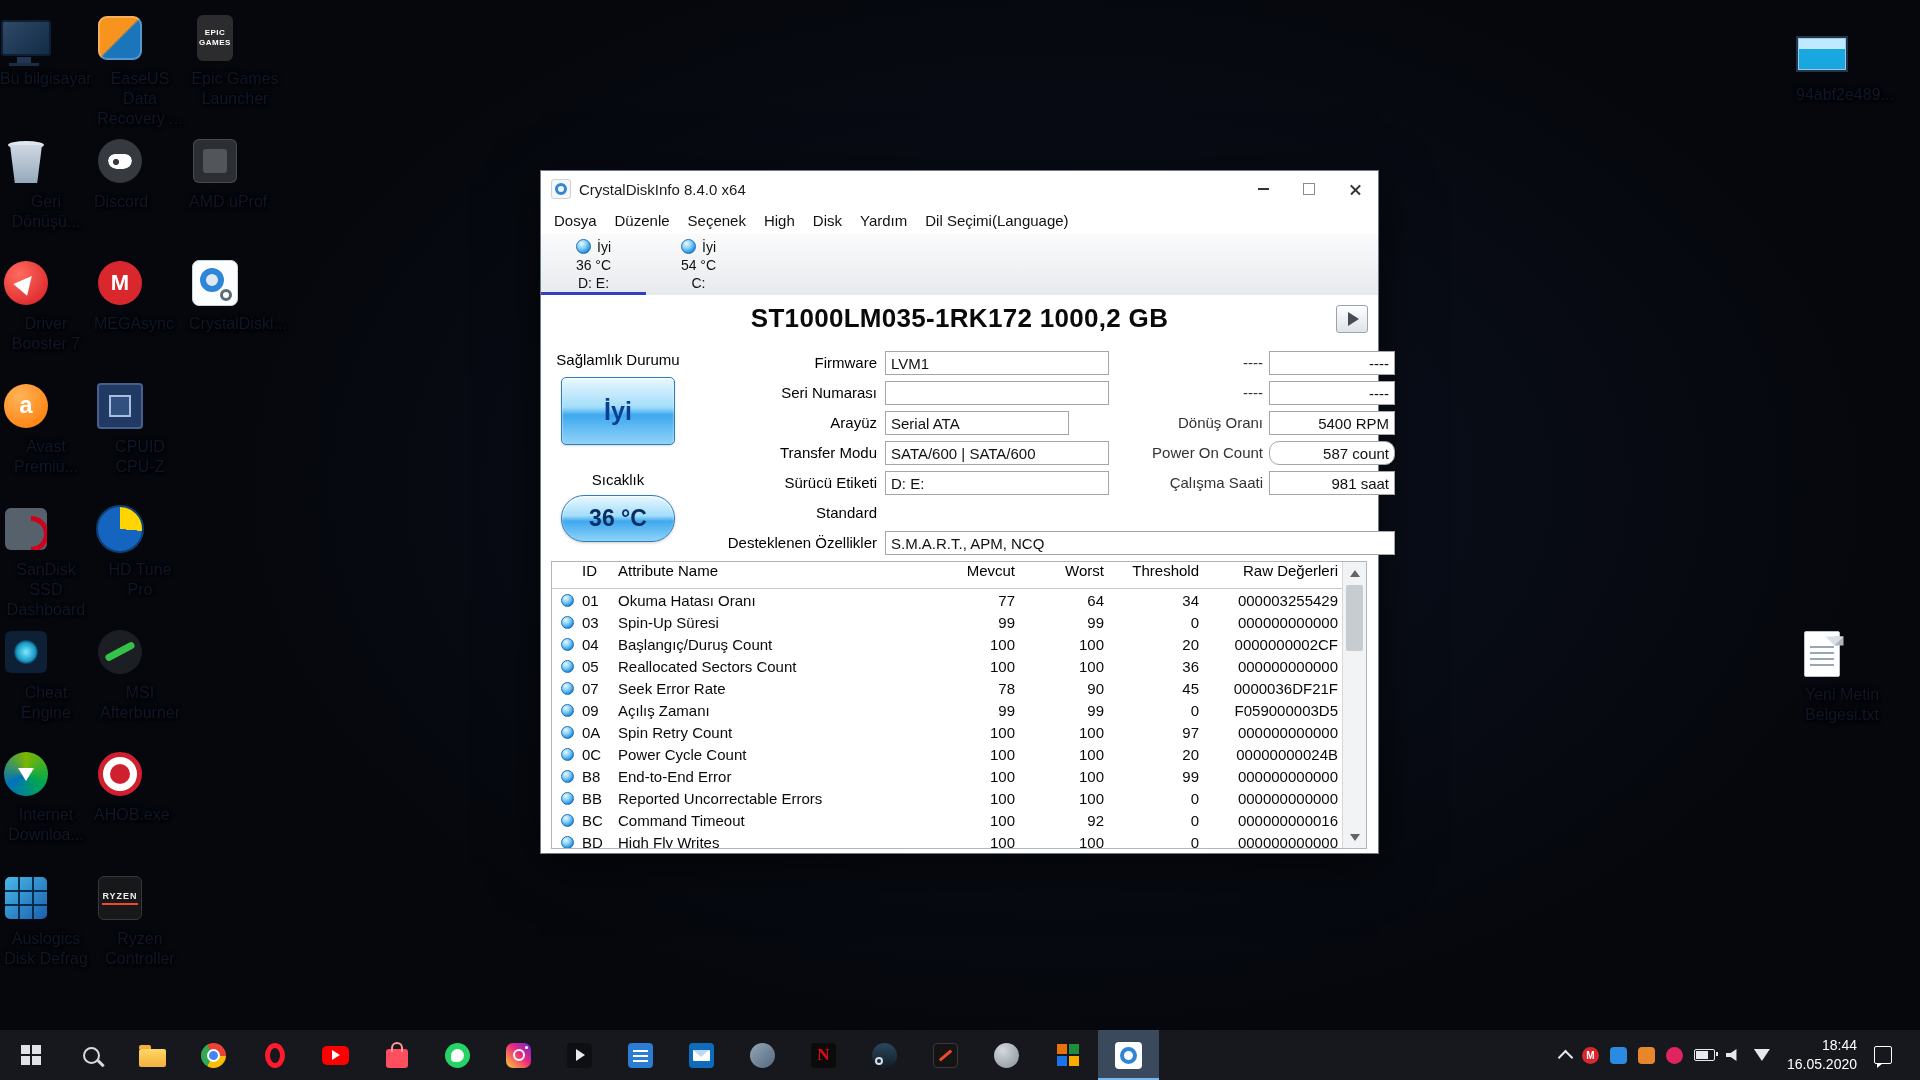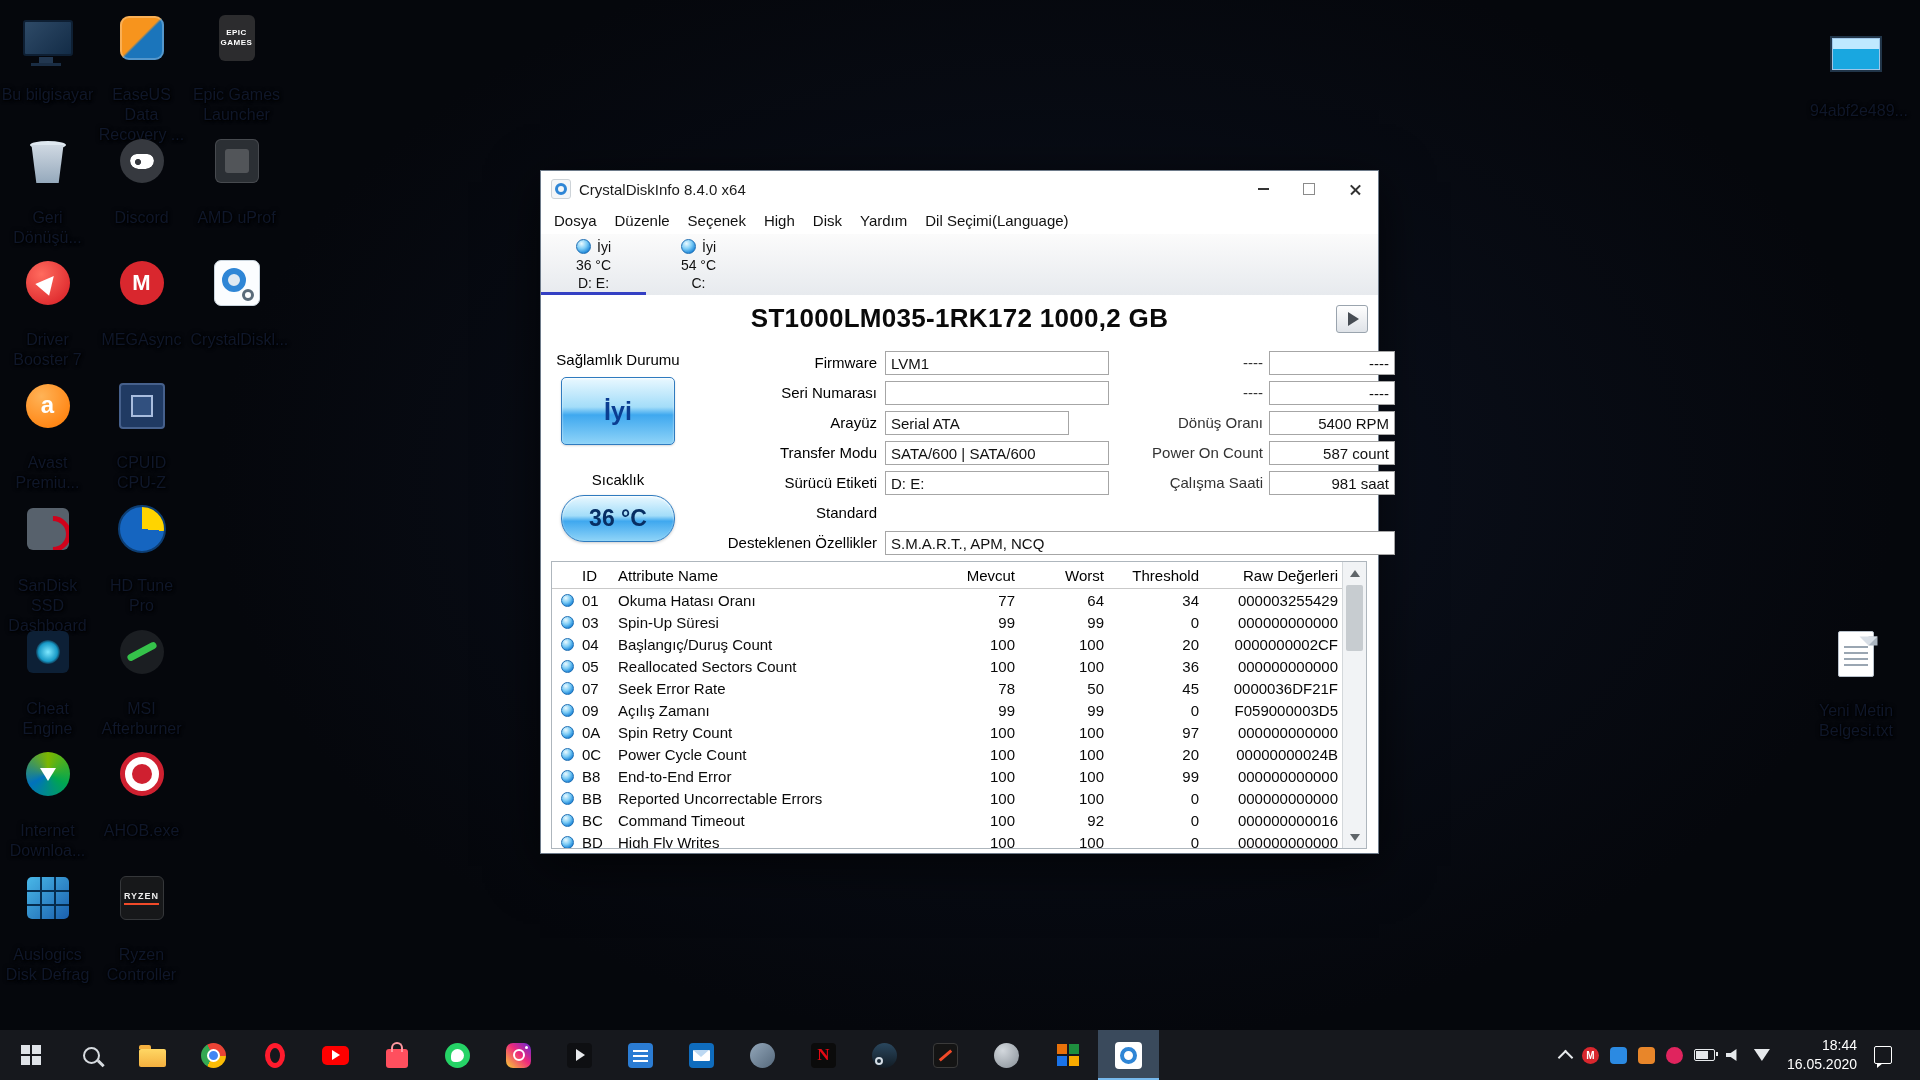--- a/index.html
+++ b/index.html
@@ -4,21 +4,21 @@
 <style>
   html,body{margin:0;padding:0;}
   body{
     width:1920px;height:1080px;overflow:hidden;position:relative;
     background:radial-gradient(1200px 800px at 55% 45%, #0c1220 0%, #05070c 70%);
     font-family:"Liberation Sans","DejaVu Sans",sans-serif;
     -webkit-font-smoothing:antialiased;
   }
 
   
-  .dicon{position:absolute;width:95px;display:flex;flex-direction:column;align-items:center;gap:21px;cursor:pointer;}
+  .dicon{position:absolute;width:95px;display:flex;flex-direction:column;align-items:flex-start;gap:5px;cursor:pointer;}
   .dicon-img{height:52px;width:52px;display:flex;align-items:center;justify-content:center;position:relative;}
   .dicon-label{max-width:92px;text-align:center;color:#0f172a;font-size:16px;line-height:1.25;
     text-shadow:1px 1px 2px #000,0 0 4px #000;}
 
   
   .ic-thispc{width:46px;height:32px;background:linear-gradient(135deg,#2e4a67,#132c47);border:2px solid #0e1f33;border-radius:3px;position:relative;}
   .ic-thispc::after{content:"";position:absolute;left:14px;bottom:-9px;width:14px;height:6px;background:#223750;}
   .ic-thispc::before{content:"";position:absolute;left:6px;bottom:-12px;width:30px;height:3px;background:#1a2d44;}
   .ic-easeus{width:44px;height:44px;border-radius:9px;background:linear-gradient(135deg,#f7941d 48%,#1b75bb 52%);box-shadow:inset 0 0 0 2px rgba(255,255,255,.25);}
   .ic-epic{width:36px;height:46px;border-radius:6px;background:#2c2c2e;display:flex;align-items:center;justify-content:center;}
@@ -109,21 +109,21 @@
     box-shadow:inset 0 1px 2px rgba(255,255,255,.9),0 1px 3px rgba(0,0,0,.2);}
 
   .frow{position:absolute;left:0;right:0;height:24px;margin-left:24px;}
   .flabel{position:absolute;left:0;width:312px;top:3px;text-align:right;font-size:15px;color:#000;}
   .rlabel{position:absolute;left:556px;width:142px;top:3px;text-align:right;font-size:15px;color:#333;}
   input.fld{position:absolute;top:0;height:24px;border:1px solid #a6a6a6;font-size:15px;padding:0 5px;
     font-family:inherit;box-sizing:border-box;background:#fff;color:#111;outline:none;}
   input.rfld{text-align:right;}
 
   .smart{position:absolute;left:10px;top:266px;width:816px;height:288px;border:1px solid #aeb6bd;box-sizing:border-box;overflow:hidden;font-size:15px;background:#fff;}
-  .thead{height:26px;display:flex;align-items:center;border-bottom:1px solid #c9c9c9;background:#fff;color:#000;}
+  .thead{height:26px;display:flex;align-items:flex-start;border-bottom:1px solid #c9c9c9;background:#fff;color:#000;}
   .trow{height:22px;display:flex;align-items:center;color:#0a0a0a;}
   .c-ind{width:30px;display:flex;justify-content:center;flex:none;}
   .c-id{width:34px;flex:none;}
   .c-name{width:325px;flex:none;padding-left:2px;box-sizing:border-box;}
   .c-cur{width:86px;flex:none;text-align:right;padding-right:12px;box-sizing:border-box;}
   .c-worst{width:89px;flex:none;text-align:right;padding-right:12px;box-sizing:border-box;}
   .c-thr{width:95px;flex:none;text-align:right;padding-right:12px;box-sizing:border-box;}
   .c-raw{width:133px;flex:none;text-align:right;padding-right:6px;box-sizing:border-box;}
 
   .vscroll{position:absolute;right:0;top:0;bottom:0;width:23px;background:#f1f3f5;border-left:1px solid #d4d8db;}
@@ -414,21 +414,21 @@
     <div class="frow" style="top:116px">
       <span class="flabel">Arayüz</span>
       <input class="fld" style="left: 320px; width: 184px;" readonly="" value="Serial ATA">
       <span class="rlabel">Dönüş Oranı</span>
       <input class="fld rfld" style="left: 704px; width: 126px;" readonly="" value="5400 RPM">
     </div>
     <div class="frow" style="top:146px">
       <span class="flabel">Transfer Modu</span>
       <input class="fld" style="left: 320px; width: 224px;" readonly="" value="SATA/600 | SATA/600">
       <span class="rlabel">Power On Count</span>
-      <input class="fld rfld" style="left: 704px; width: 126px;" readonly="" value="587 count">
+      <input class="fld rfld" style="left: 704px; width: 126px; border-radius: 10px;" readonly="" value="587 count">
     </div>
     <div class="frow" style="top:176px">
       <span class="flabel">Sürücü Etiketi</span>
       <input class="fld" style="left: 320px; width: 224px;" readonly="" value="D: E:">
       <span class="rlabel">Çalışma Saati</span>
       <input class="fld rfld" style="left: 704px; width: 126px;" readonly="" value="981 saat">
     </div>
     <div class="frow" style="top:206px">
       <span class="flabel">Standard</span>
     </div>
@@ -492,21 +492,21 @@
             <span class="c-thr">36</span>
             <span class="c-raw">000000000000</span>
           </div>
           <div class="trow">
             <span class="c-ind">
               <span class="ball small"></span>
             </span>
             <span class="c-id">07</span>
             <span class="c-name">Seek Error Rate</span>
             <span class="c-cur">78</span>
-            <span class="c-worst">50</span>
+            <span class="c-worst">90</span>
             <span class="c-thr">45</span>
             <span class="c-raw">0000036DF21F</span>
           </div>
           <div class="trow">
             <span class="c-ind">
               <span class="ball small"></span>
             </span>
             <span class="c-id">09</span>
             <span class="c-name">Açılış Zamanı</span>
             <span class="c-cur">99</span>

